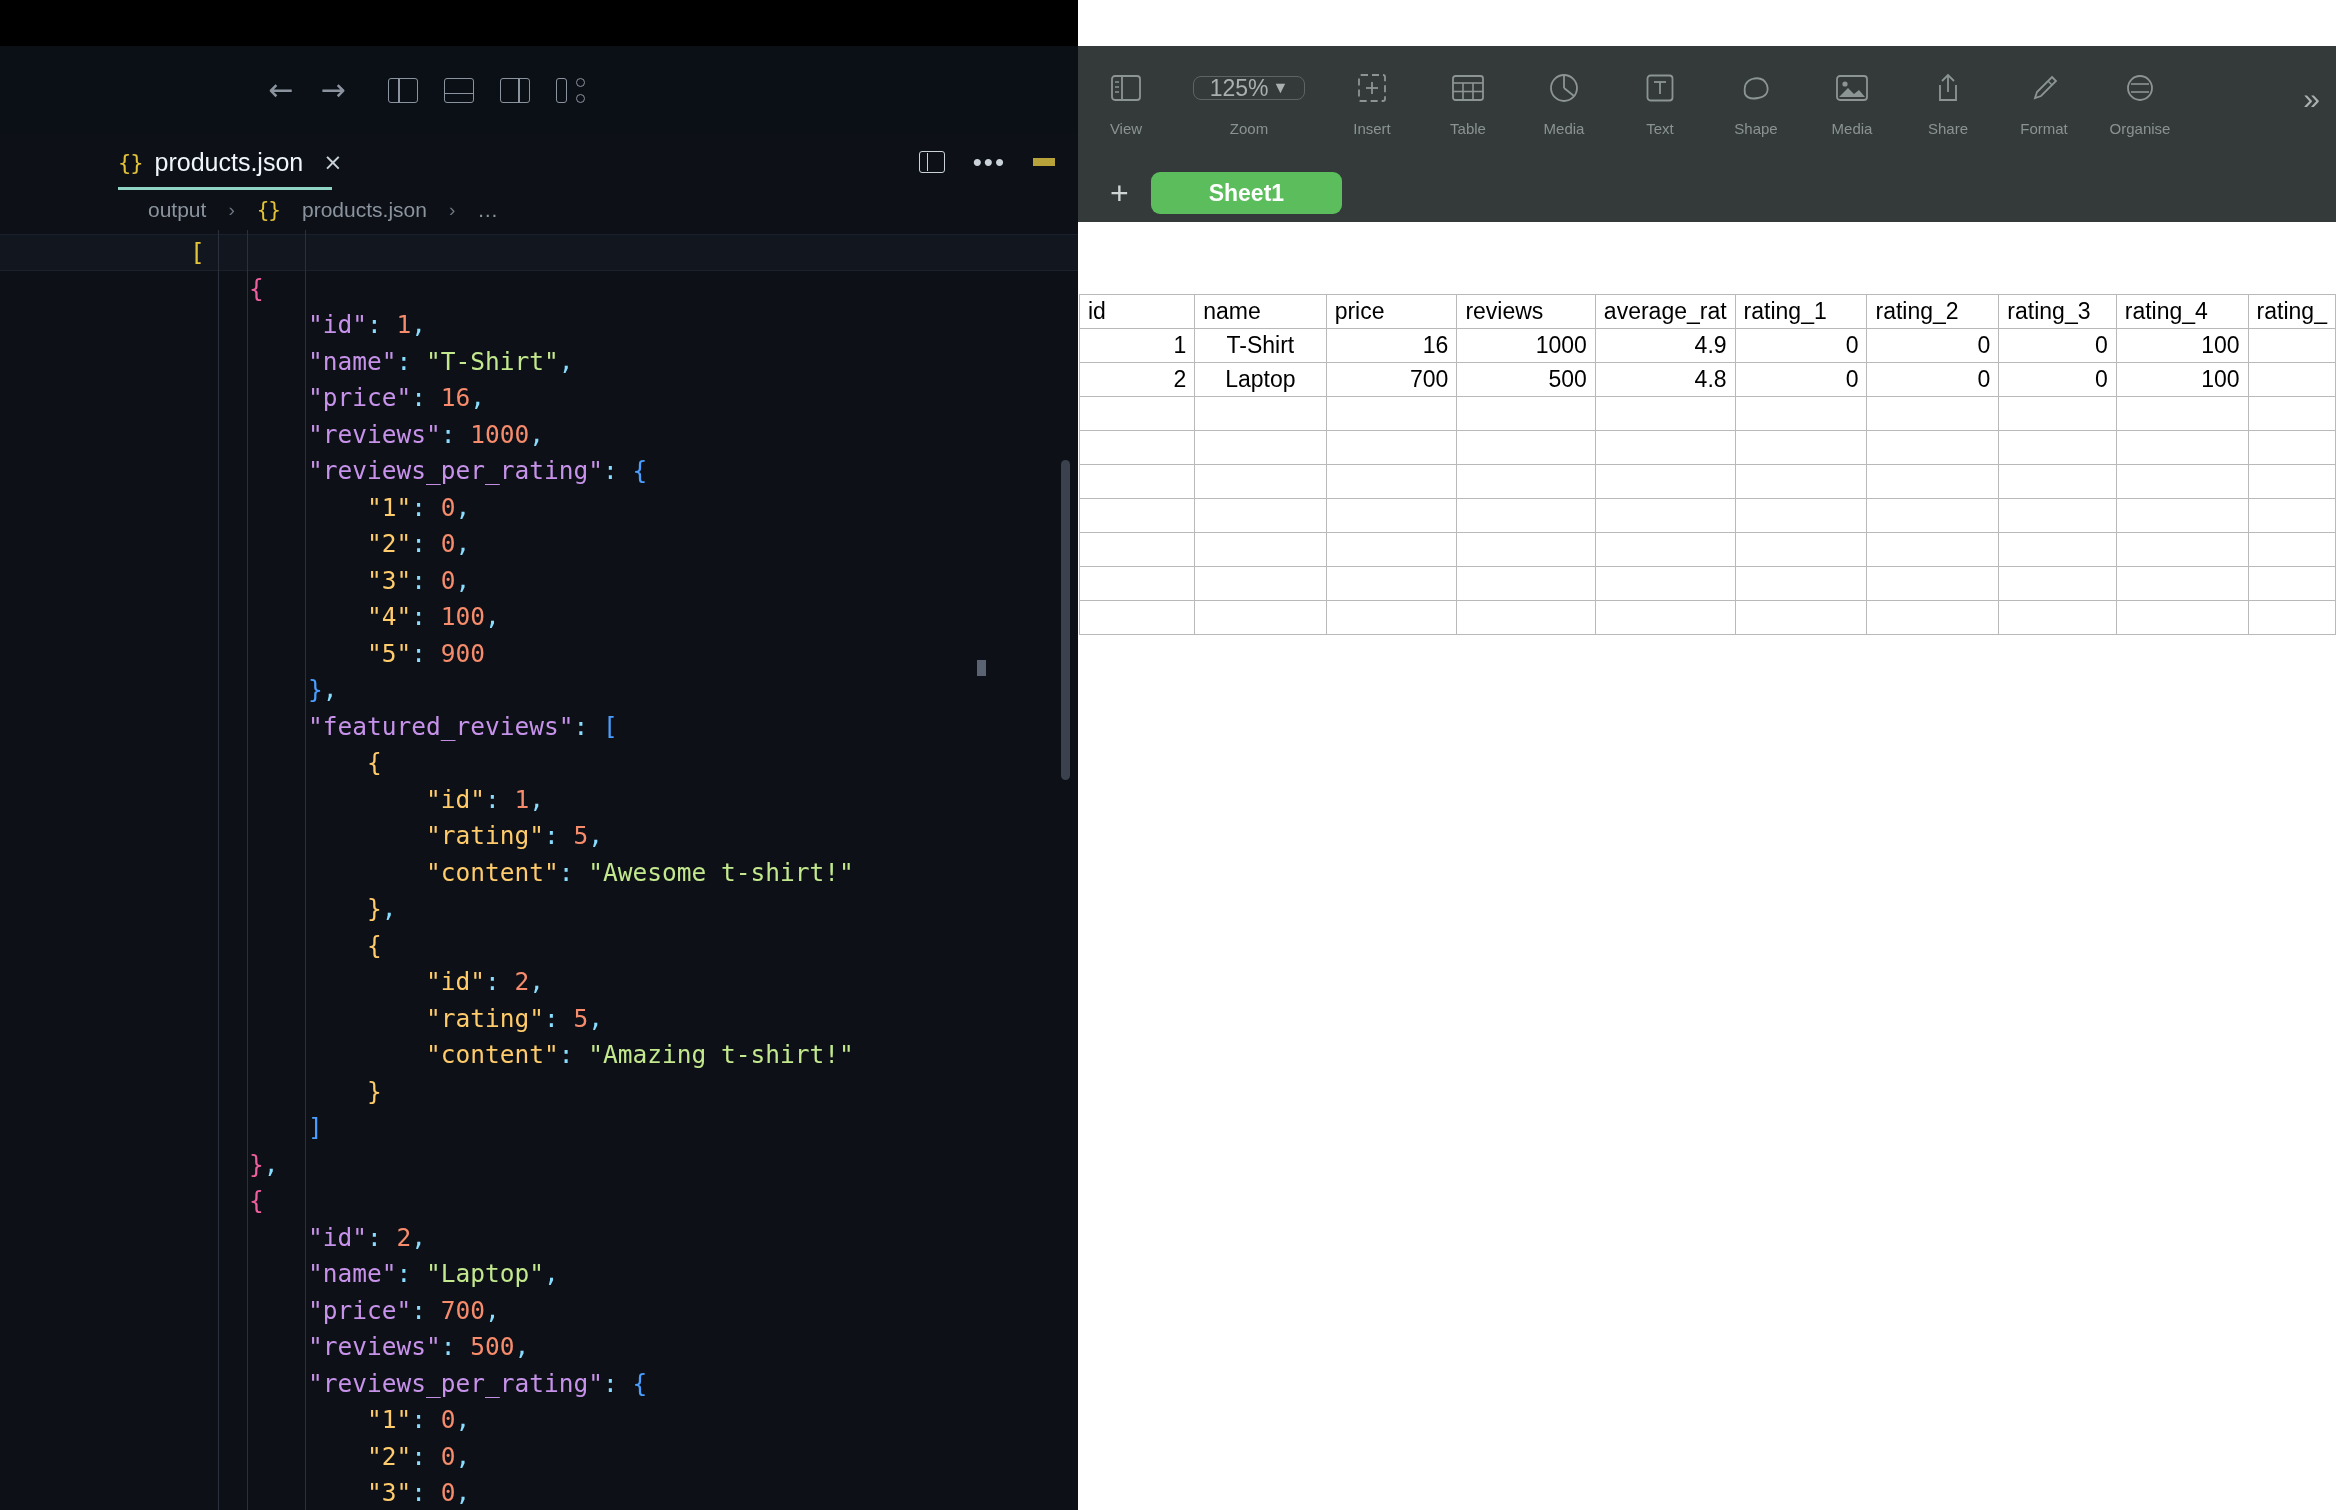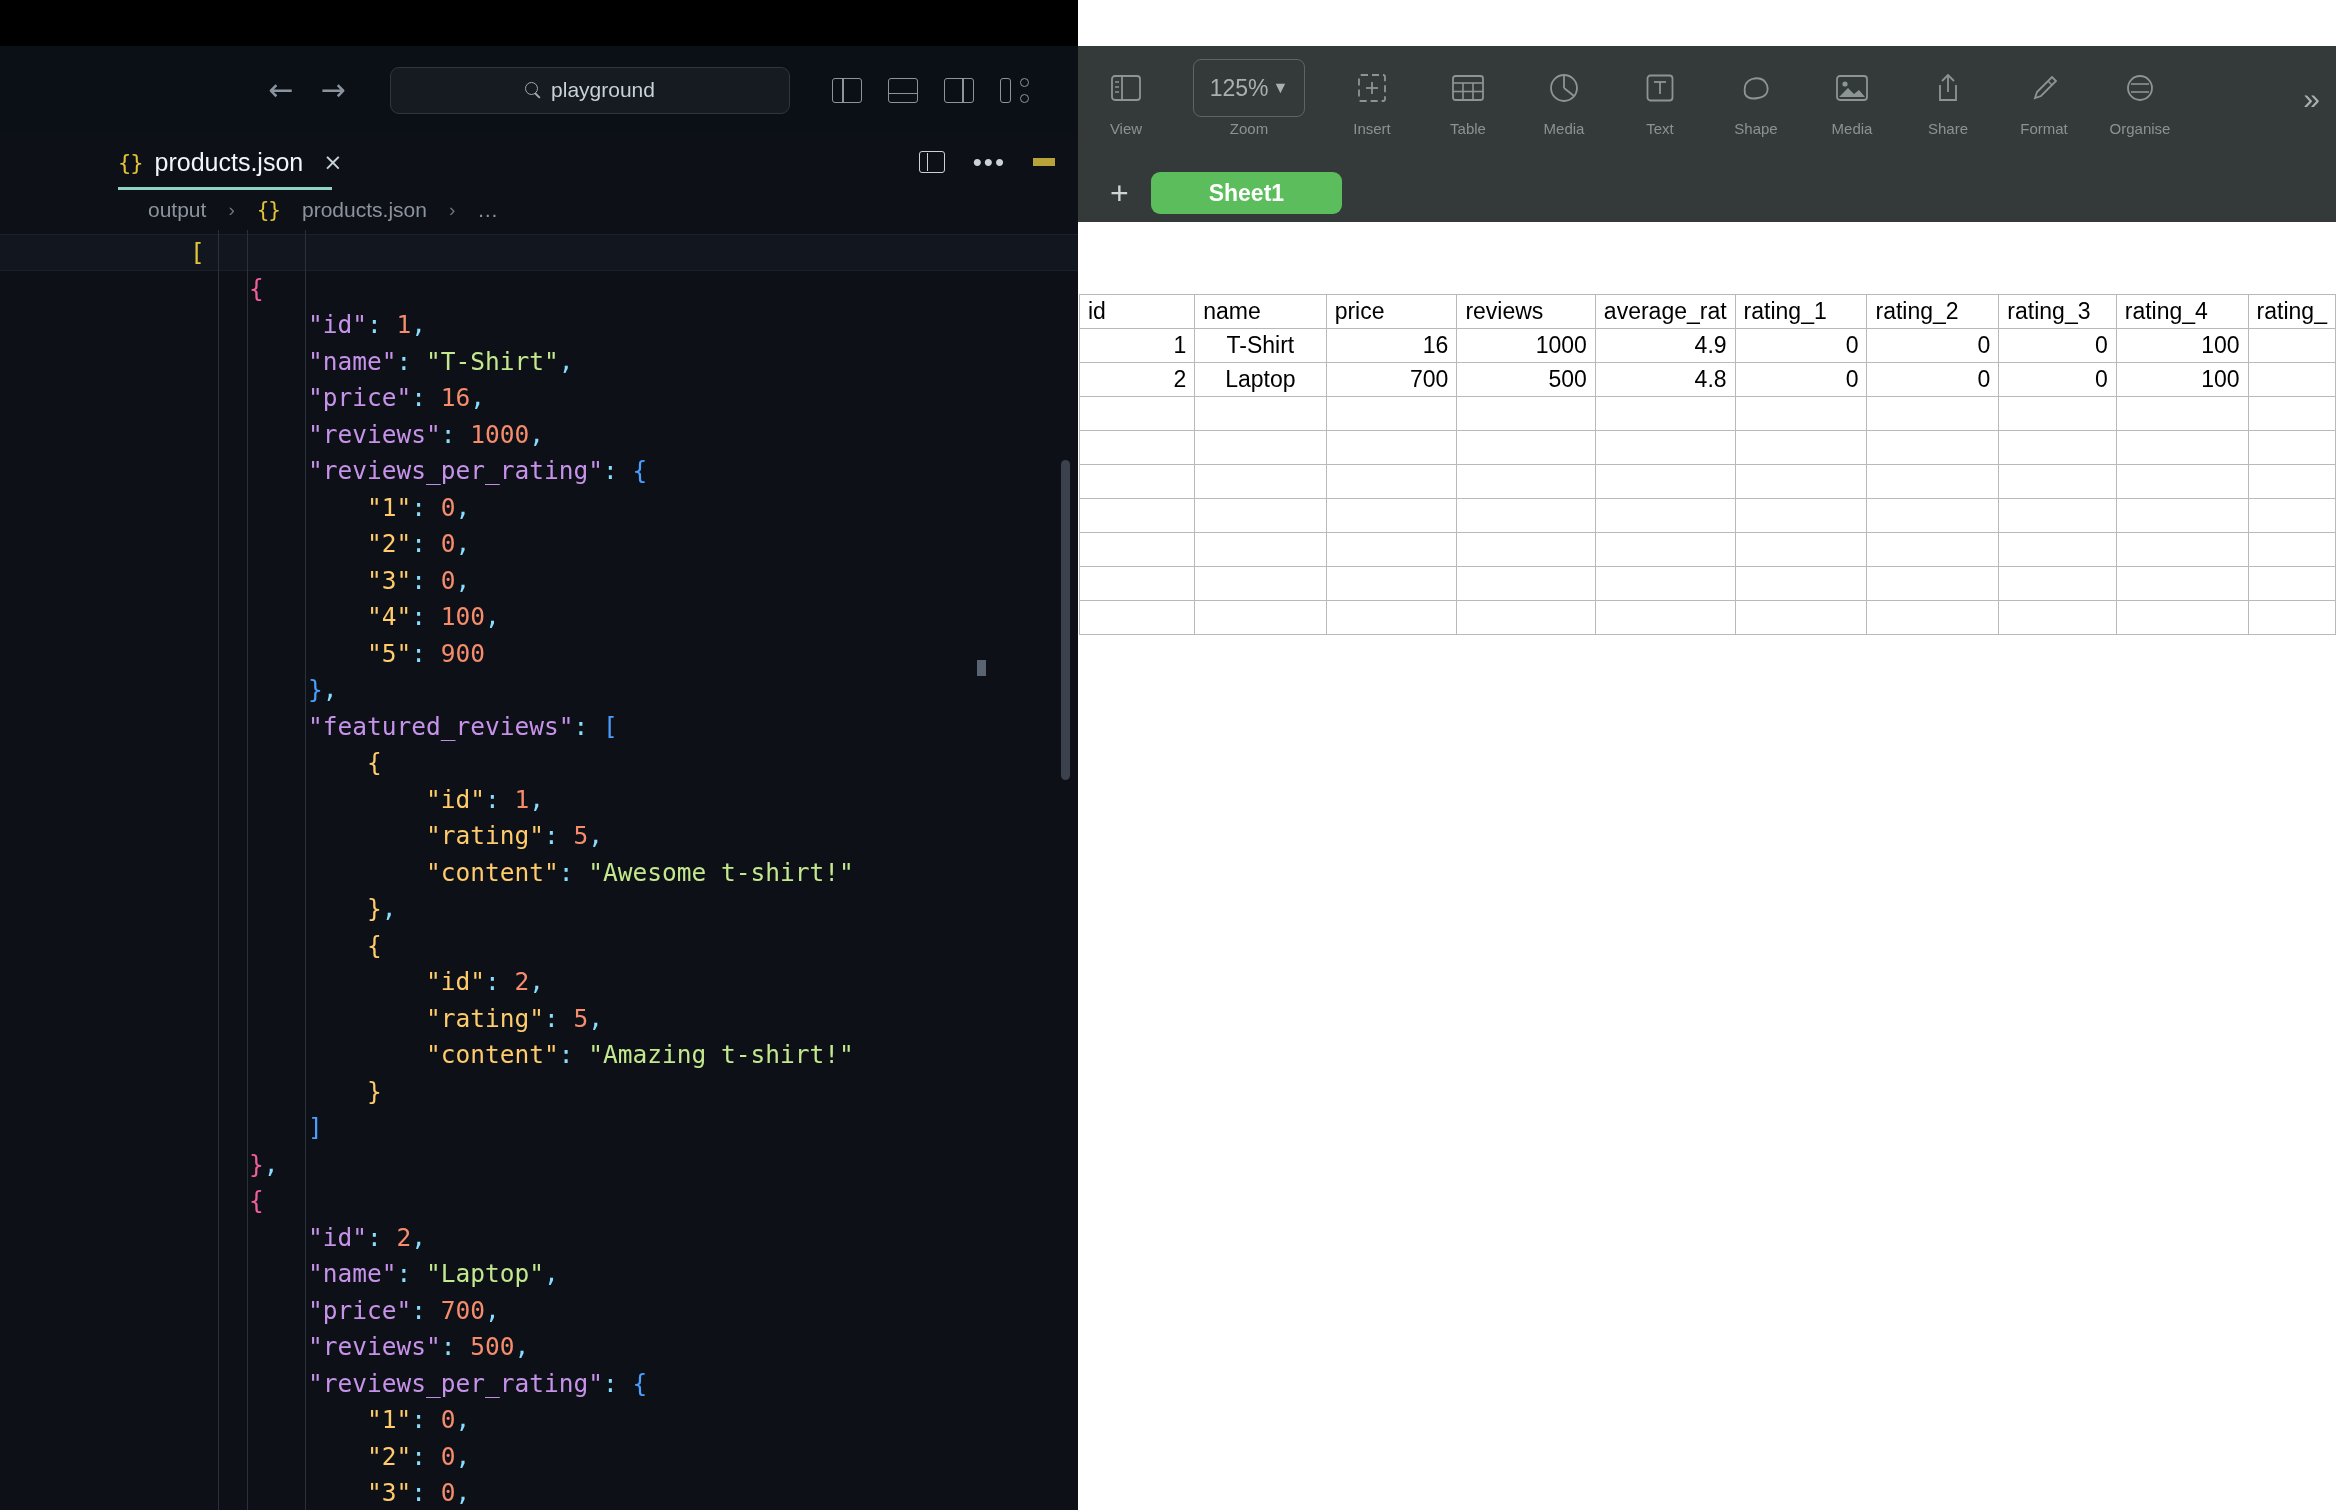--- a/index.html
+++ b/index.html
@@ -202,21 +202,21 @@
     gap: 12px;
     min-width: 96px;
   }
   .nb-item .glyph {
     height: 40px; display: flex; align-items: center; justify-content: center;
     color: #8c9494;
   }
   .nb-item .cap { font-size: 15px; color: #8a9292; }
   .nb-zoom-pill {
     border: 1px solid #5d6464; border-radius: 8px;
-    height: 58px; padding: 0 16px;
+    height: 24px; padding: 0 16px;
     display: flex; align-items: center; gap: 4px;
     color: #a9b0b0; font-size: 23px;
   }
   .nb-chevron { font-size: 16px; color: #a9b0b0; }
   .nb-expand { margin-left: auto; margin-right: 16px; padding-top: 36px; color: #a9b0b0; font-size: 30px; }
 
   
   .nb-sheetbar {
     position: absolute; left: 0; top: 164px;
     width: 1258px; height: 58px;
@@ -265,24 +265,20 @@
 
 <div id="root">
 
   <div class="vscode">
     <div class="vs-gap"></div>
 
     <div class="titlebar">
       <div class="nav-arrows">
         <div class="nav-arrow">←</div>
         <div class="nav-arrow">→</div>
-      </div>
-      <div class="quickinput">
-        <span class="qi-search-icon"></span>
-        <span class="qi-text">playground</span>
       </div>
       <div class="layout-icons">
         <div class="li split-left">
             <div class="box"></div>
           </div>
         <div class="li split-bottom">
             <div class="box"></div>
           </div>
         <div class="li split-right">
             <div class="box"></div>

